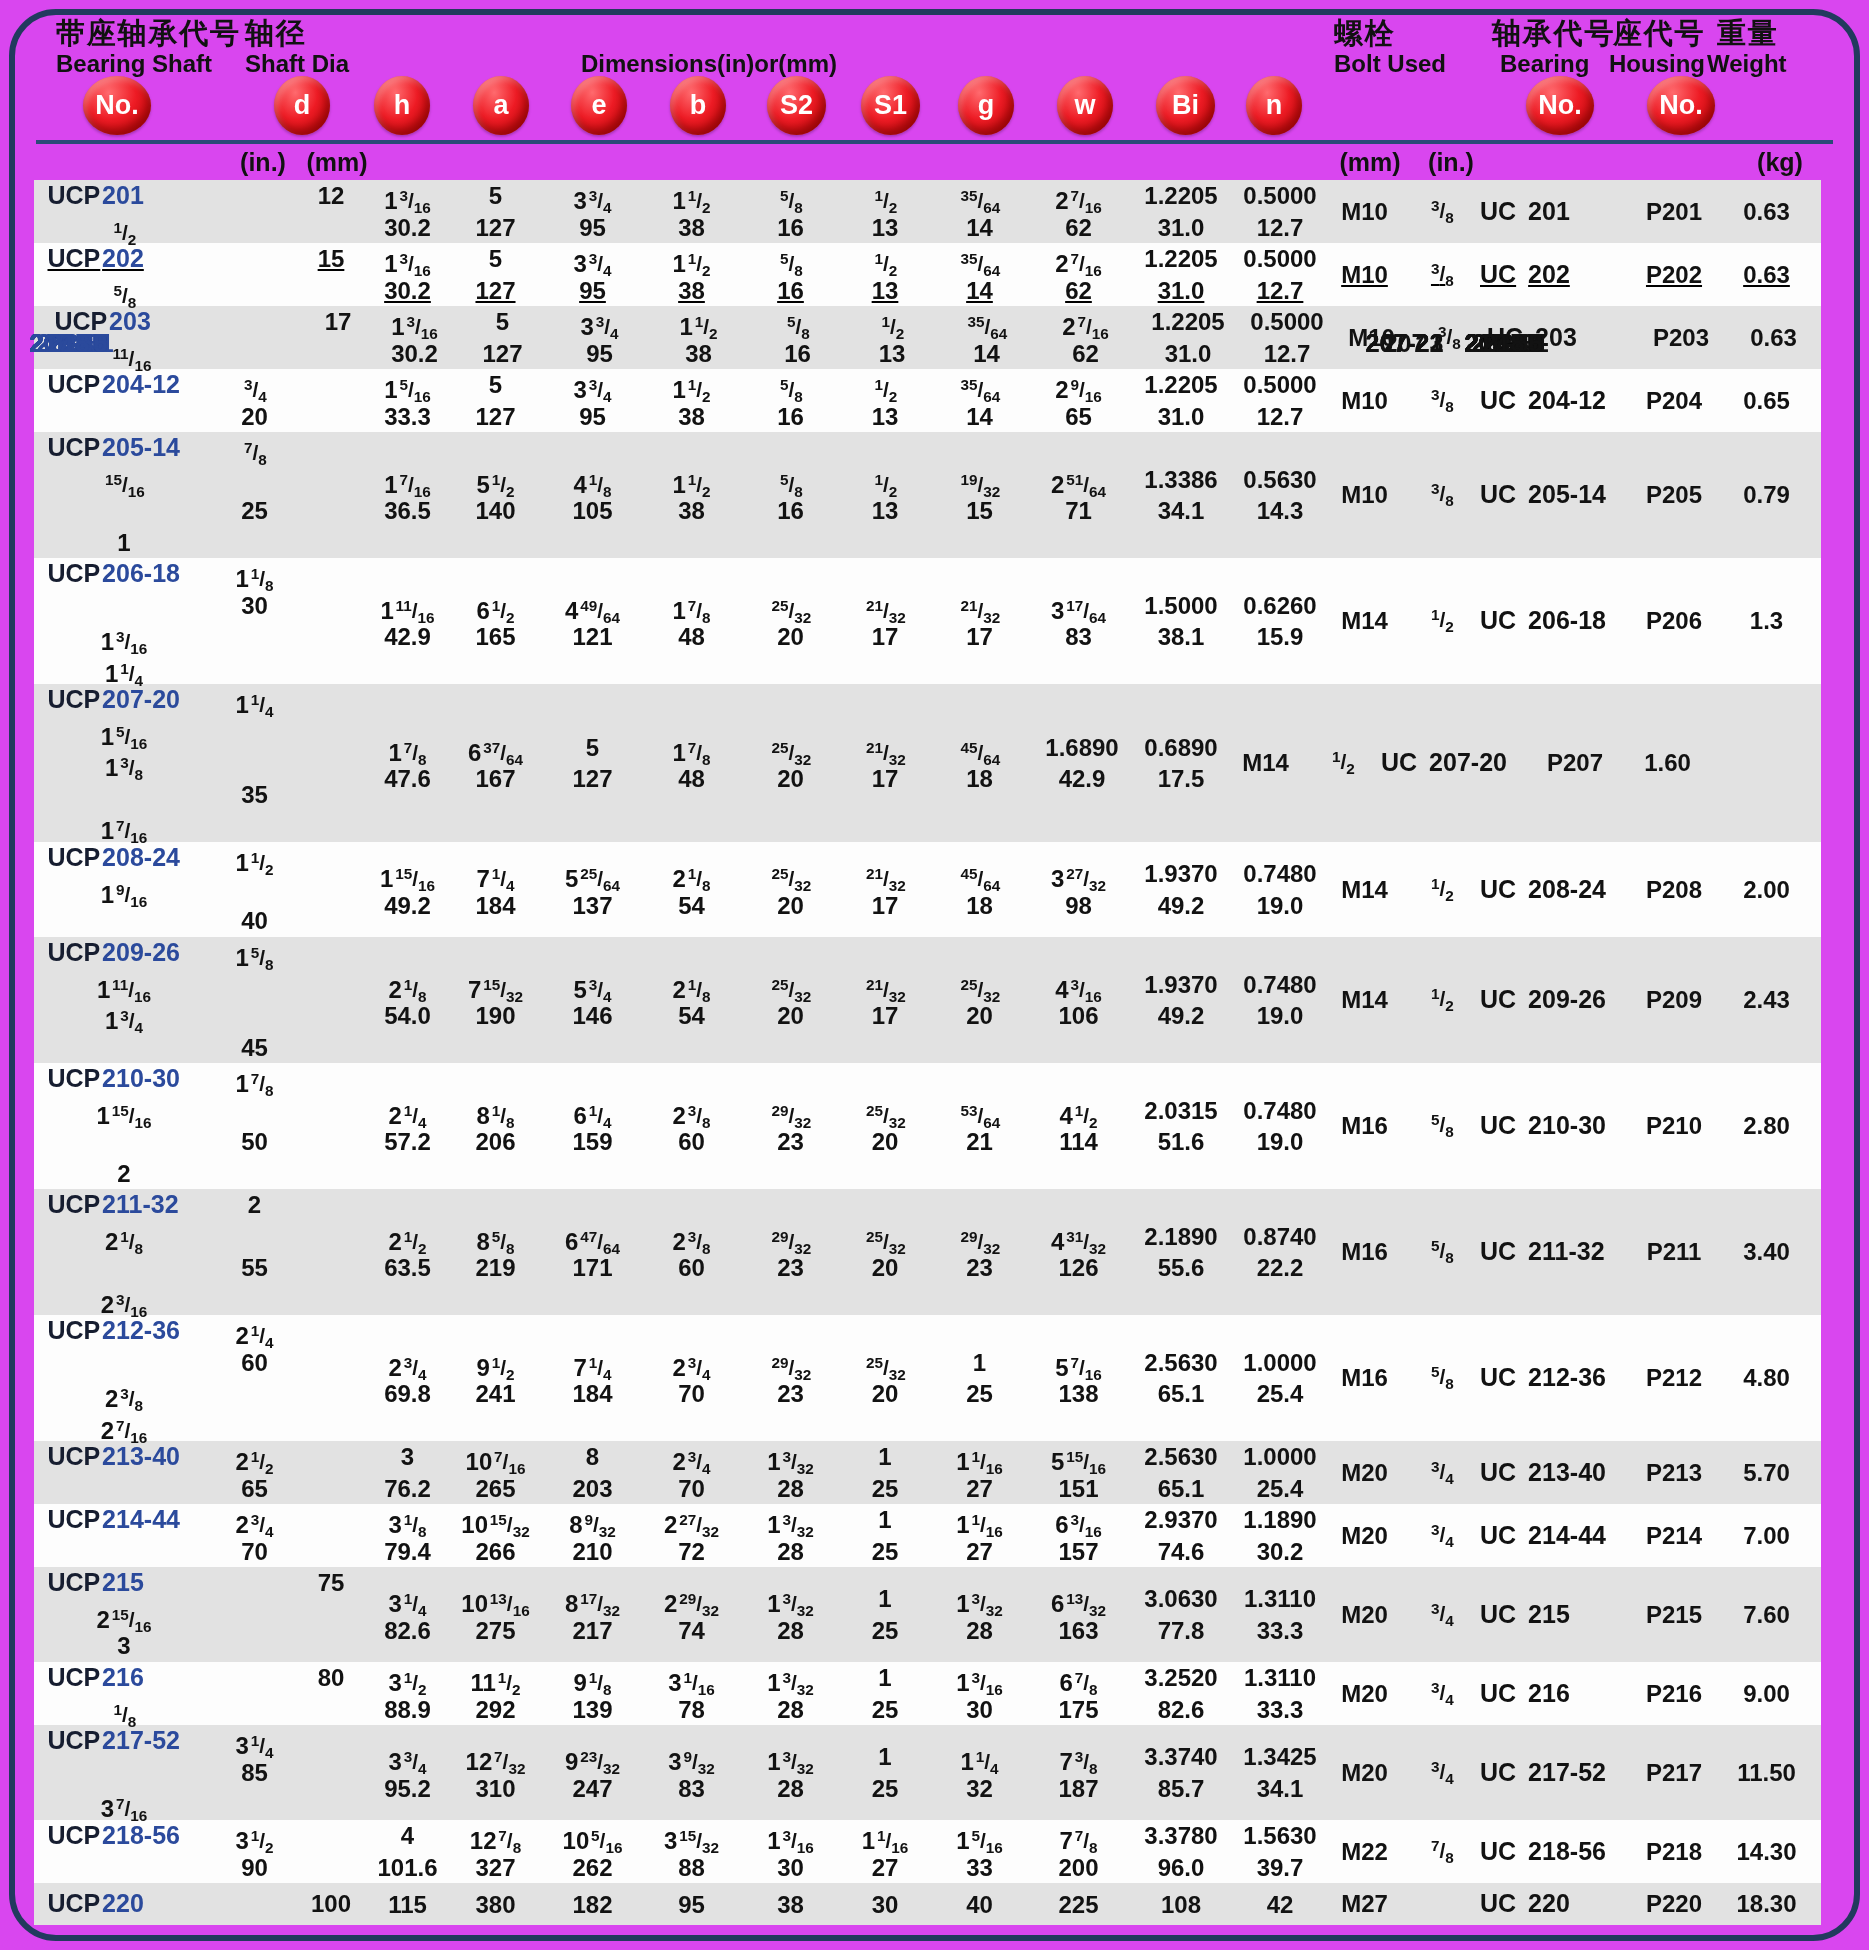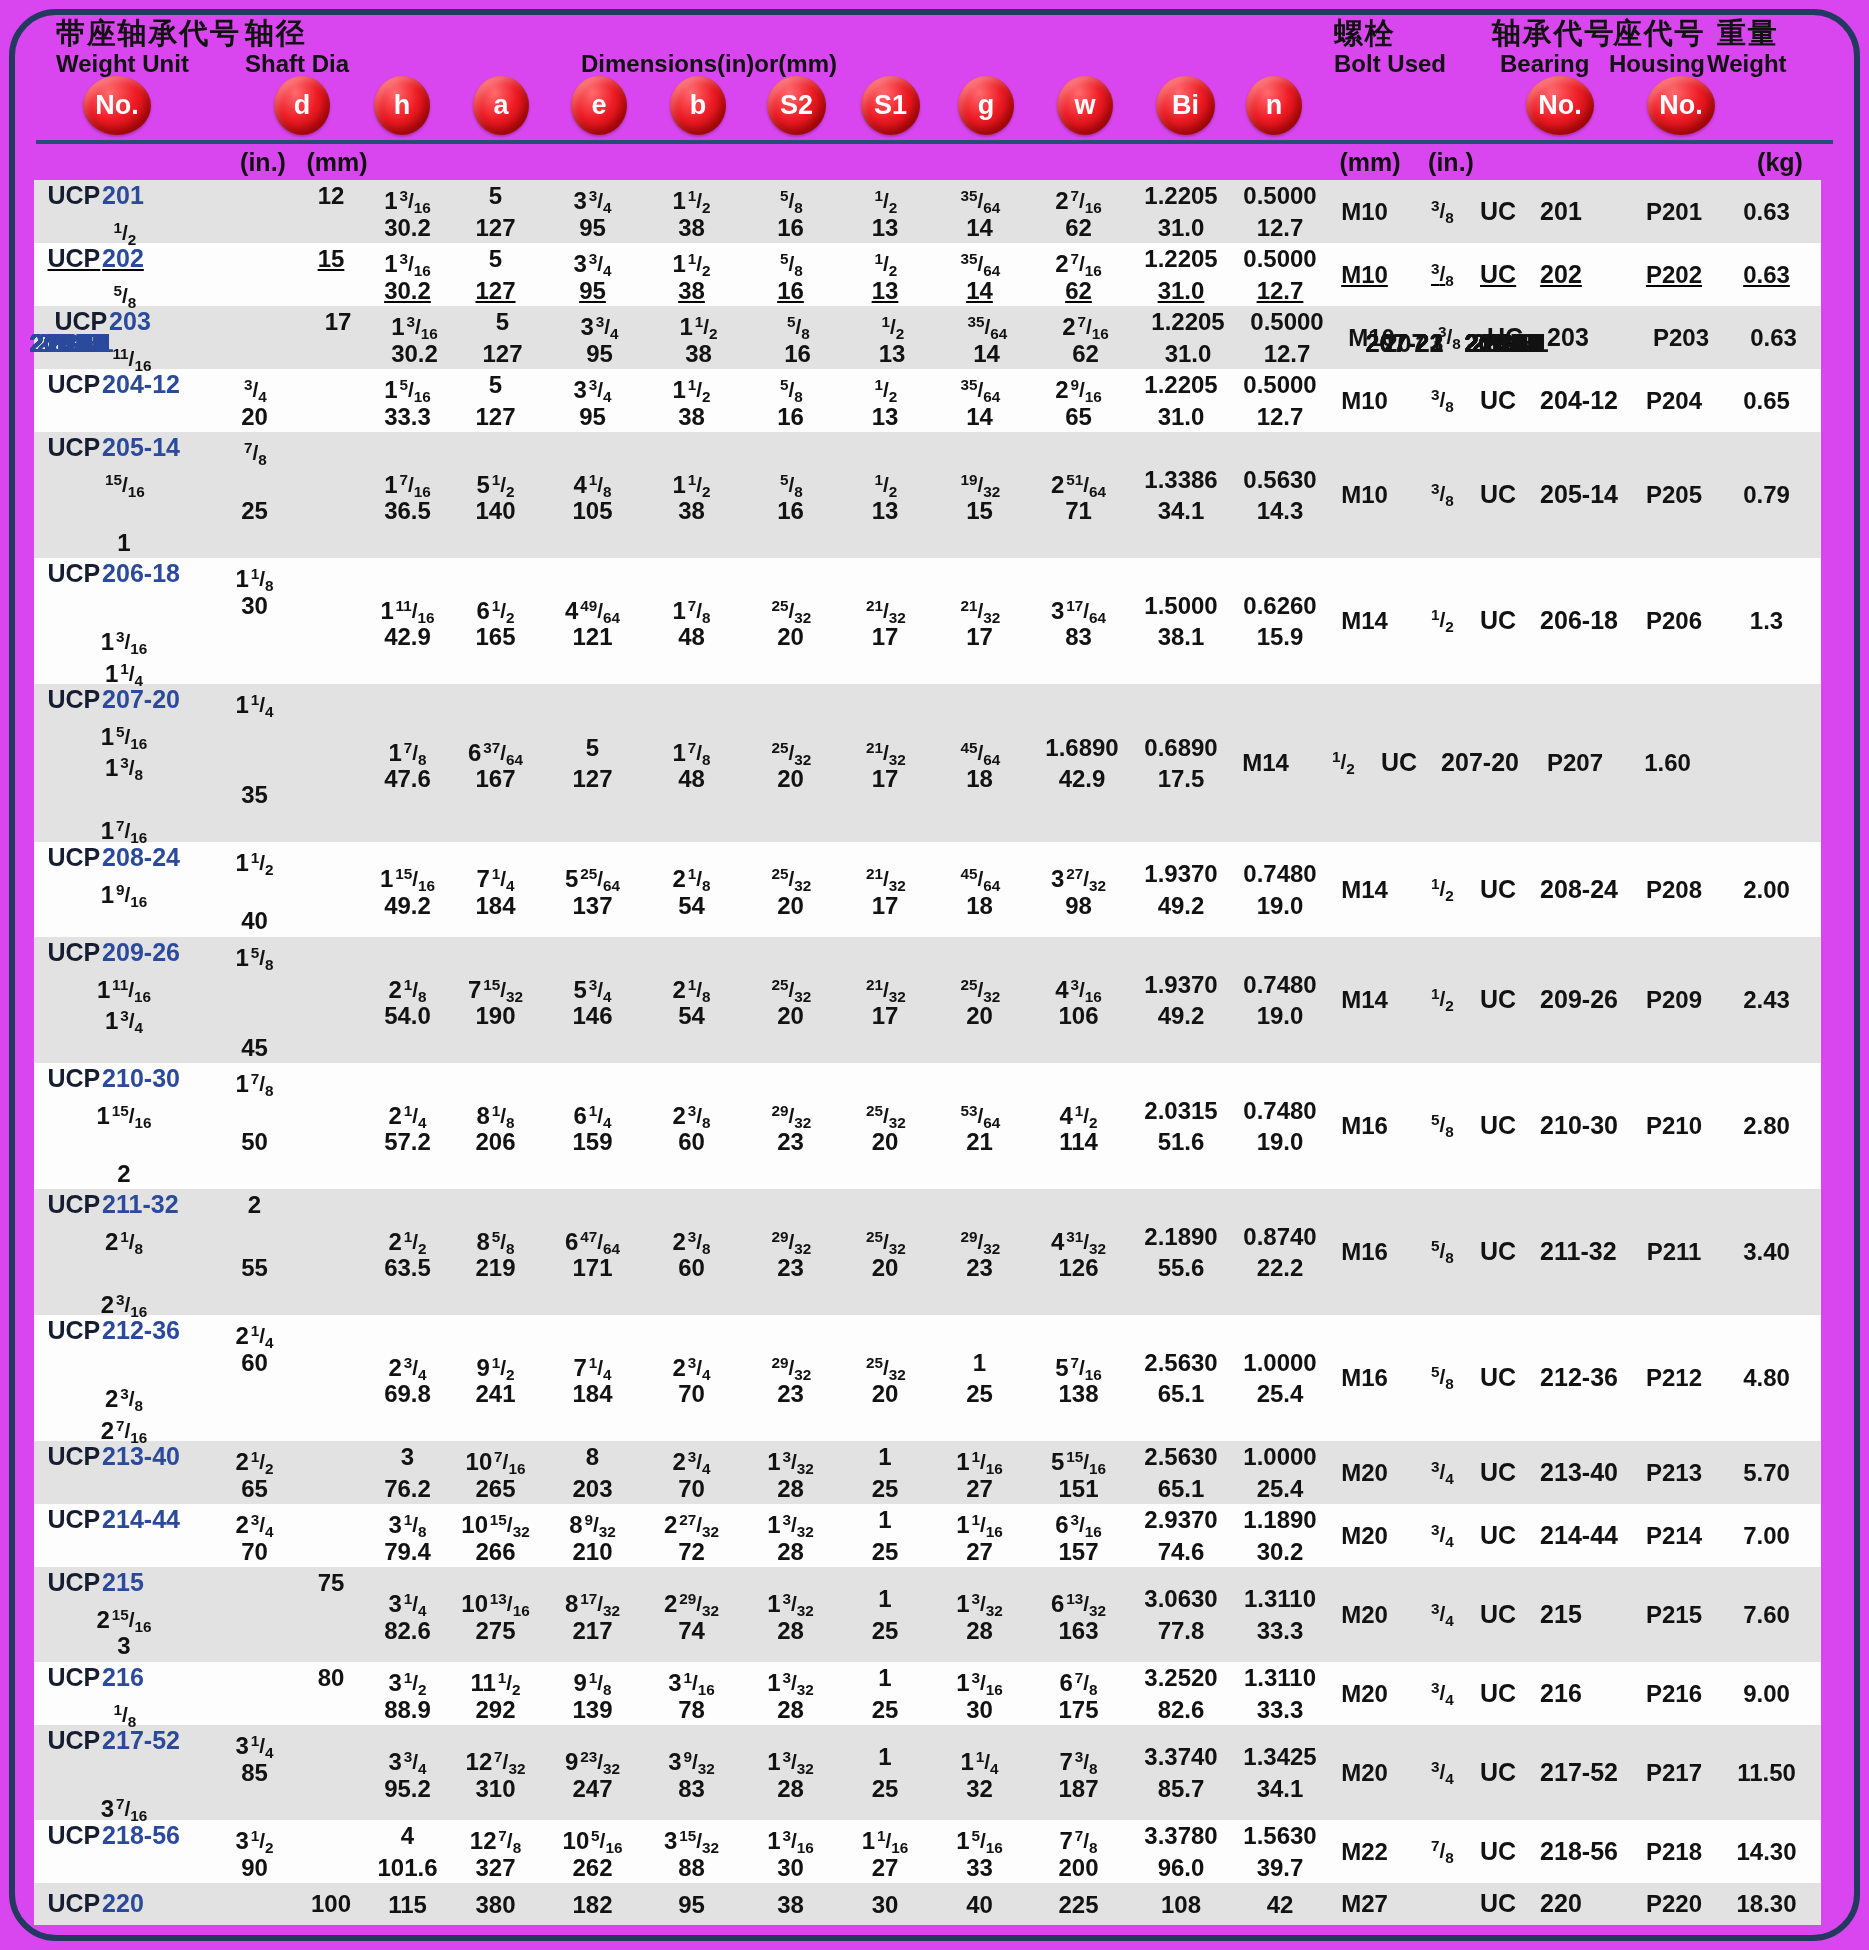--- a/index.html
+++ b/index.html
@@ -52,37 +52,37 @@
   .col-S2{width:99px}.col-S1{width:90px}.col-g{width:99px}.col-w{width:99px}
   .col-Bi{width:106px}.col-n{width:92px}
   
   .c-single{display:flex;align-items:center;justify-content:center;font-size:24px;font-weight:bold;color:#121212;white-space:nowrap;}
   .c-boltmm{width:77px}.c-boltin{width:77px}
   .c-housing{width:90px}.c-weight{width:95px}
   
   .c-bno{width:149px;display:flex;flex-direction:column;justify-content:center;}
   .b-line{height:31.5px;line-height:31.5px;font-size:25px;font-weight:bold;color:#121212;white-space:nowrap;}
   .b-line.sub{padding-left:47px;}
-  .b-prefix{margin-right:24px;}
+  .b-prefix{margin-right:12px;}
   
   .wh{display:inline-block;}
   .fr{display:inline-block;margin-left:1.8px;}
   .fn{font-size:15.3px;vertical-align:8px;}
   .fsl{font-size:21px;vertical-align:0.9px;}
   .fd{font-size:15.3px;vertical-align:-3.6px;}
 </style>
 </head>
 <body>
 
 <div class="card">
   <div class="frame"></div>
 
   <div class="hdr">
     <span class="zh" style="left:56px">带座轴承代号</span>
-    <span class="en" style="left:56px">Weight Unit</span>
+    <span class="en" style="left:56px">Bearing Shaft</span>
     <span class="zh" style="left:245px">轴径</span>
     <span class="en" style="left:245px">Shaft Dia</span>
     <span class="en" style="left:581px">Dimensions(in)or(mm)</span>
     <span class="zh" style="left:1334px">螺栓</span>
     <span class="en" style="left:1334px">Bolt Used</span>
     <span class="zh" style="left:1492px">轴承代号</span>
     <span class="en" style="left:1500px">Bearing</span>
     <span class="zh" style="left:1613px">座代号</span>
     <span class="en" style="left:1609px">Housing</span>
     <span class="zh" style="left:1717px">重量</span>

